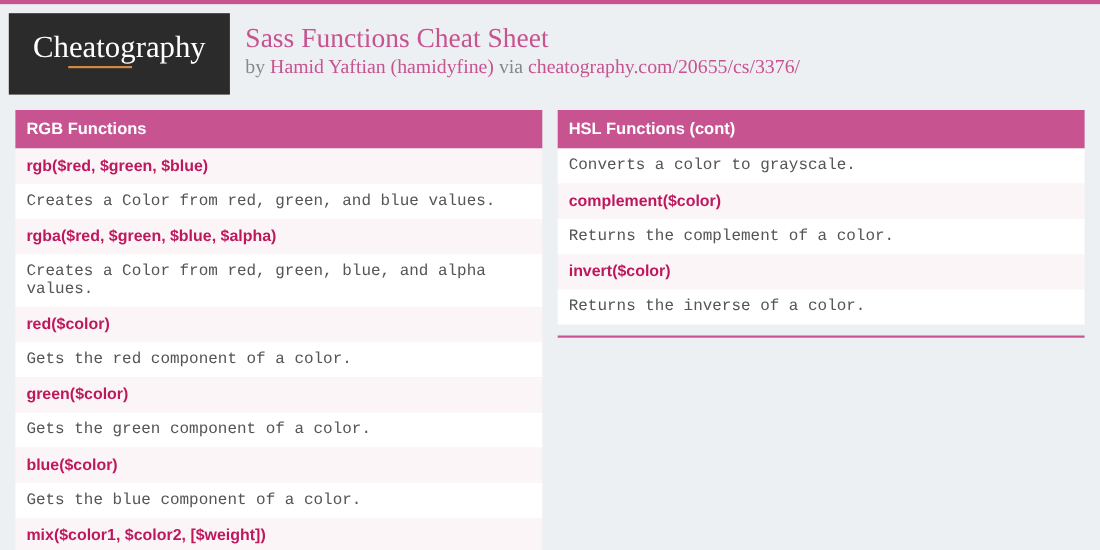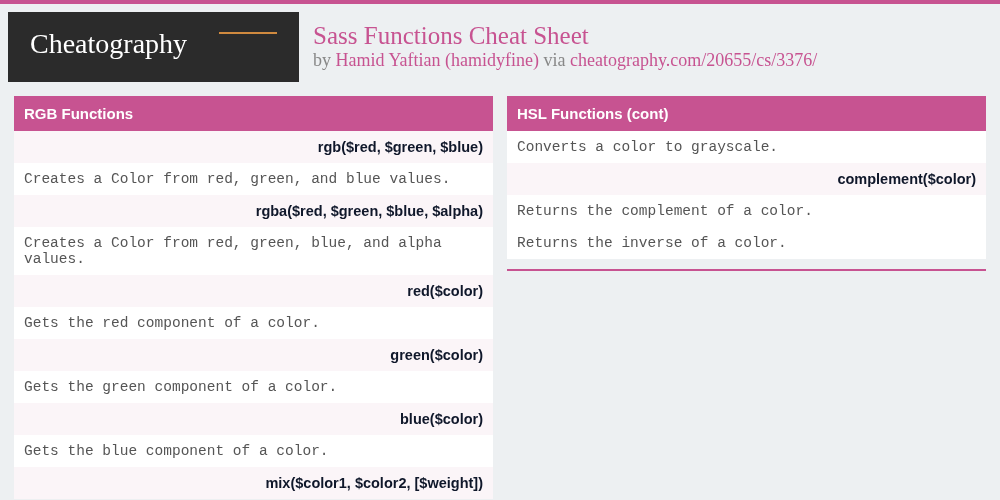--- a/index.html
+++ b/index.html
@@ -24,21 +24,21 @@
     align-items: flex-start;
     padding: 8px 0 14px 0;
   }
   .logo-box {
     background: #2b2b2b;
     color: #fff;
     padding: 18px 22px 24px 22px;
     font-family: Georgia, 'Times New Roman', serif;
     font-size: 28px;
     display: flex;
-    flex-direction: row;
+    flex-direction: column;
     margin-right: 14px;
     line-height: 1;
   }
   .logo-underline {
     height: 2px;
     width: 58px;
     background: #d08a3f;
     margin-top: 2px;
     margin-left: 32px;
   }
@@ -73,22 +73,21 @@
     padding: 9px 10px;
   }
   .row {
     font-size: 14.5px;
     padding: 8px 10px;
     color: #333;
   }
   .row.fn {
     background: #fbf5f8;
     font-weight: bold;
-    color: #0f172a;
-    text-align: right;
+    color: #be185d;
   }
   .row.desc {
     background: #ffffff;
     color: #555;
     font-family: Liberation Mono, monospace;
   }
   .section-divider {
     height: 2px;
     background: #c75391;
     margin: 2px 0 8px 0;
@@ -129,19 +128,20 @@
           <div class="row desc">Gets the blue component of a color.</div>
           <div class="row fn">mix($color1, $color2, [$weight])</div>
         </div>
       </div>
     <div class="col">
         <div class="section">
           <div class="section-header">HSL Functions (cont)</div>
           <div class="row desc">Converts a color to grayscale.</div>
           <div class="row fn">complement($color)</div>
           <div class="row desc">Returns the complement of a color.</div>
+          <div class="row fn">invert($color)</div>
           <div class="row desc">Returns the inverse of a color.</div>
         </div>
         <div class="section-divider"></div>
       </div>
   </div>
 
 </div>
 
 </body></html>

